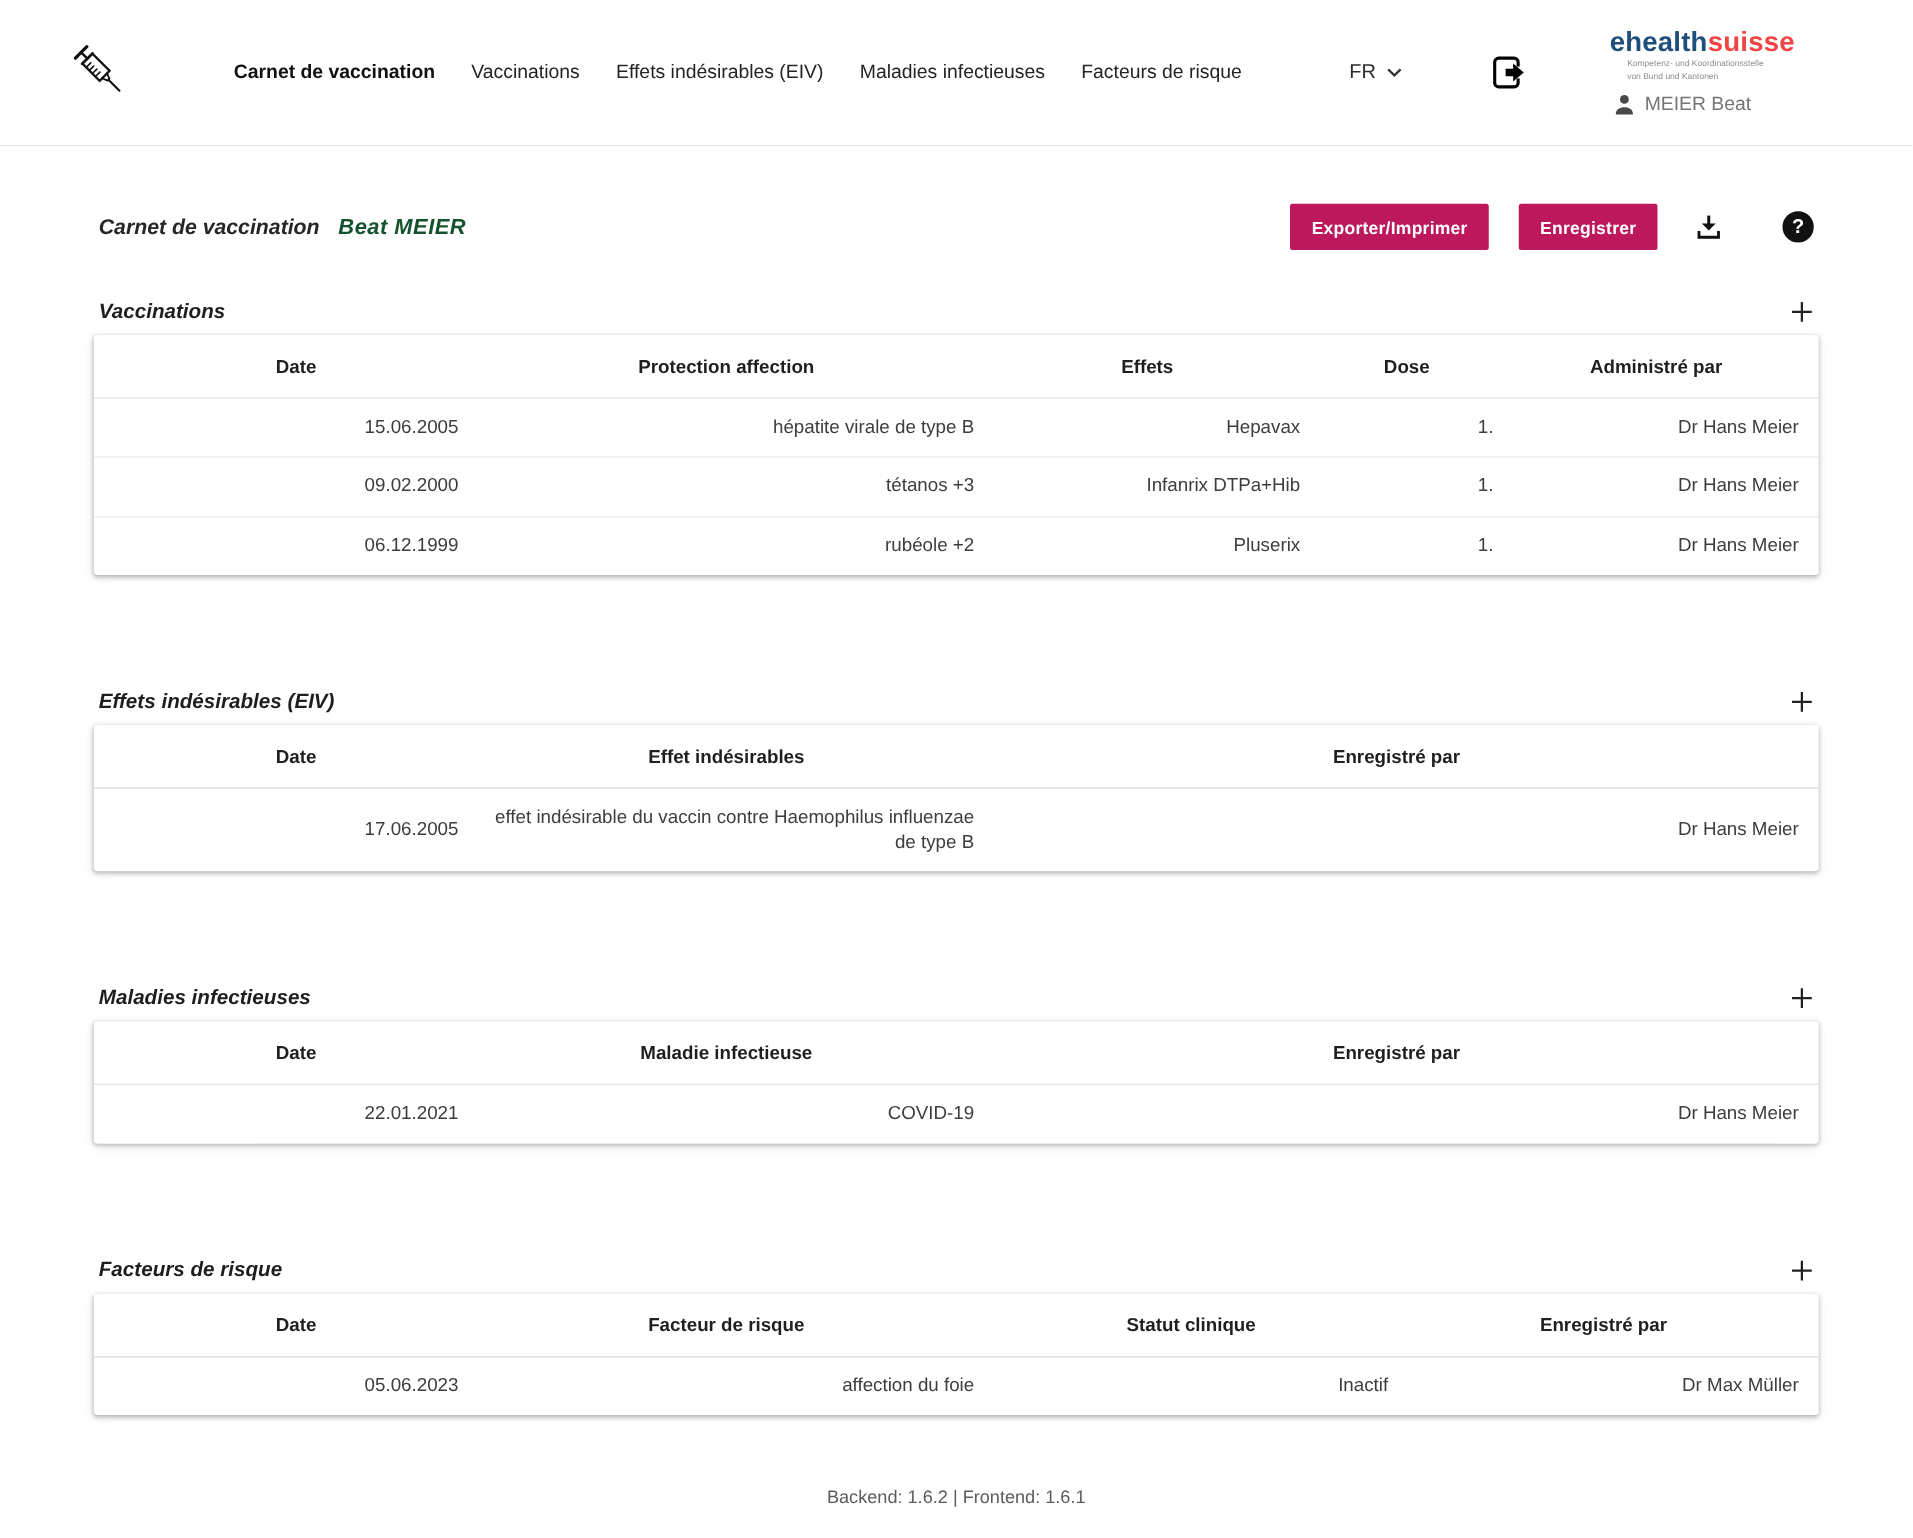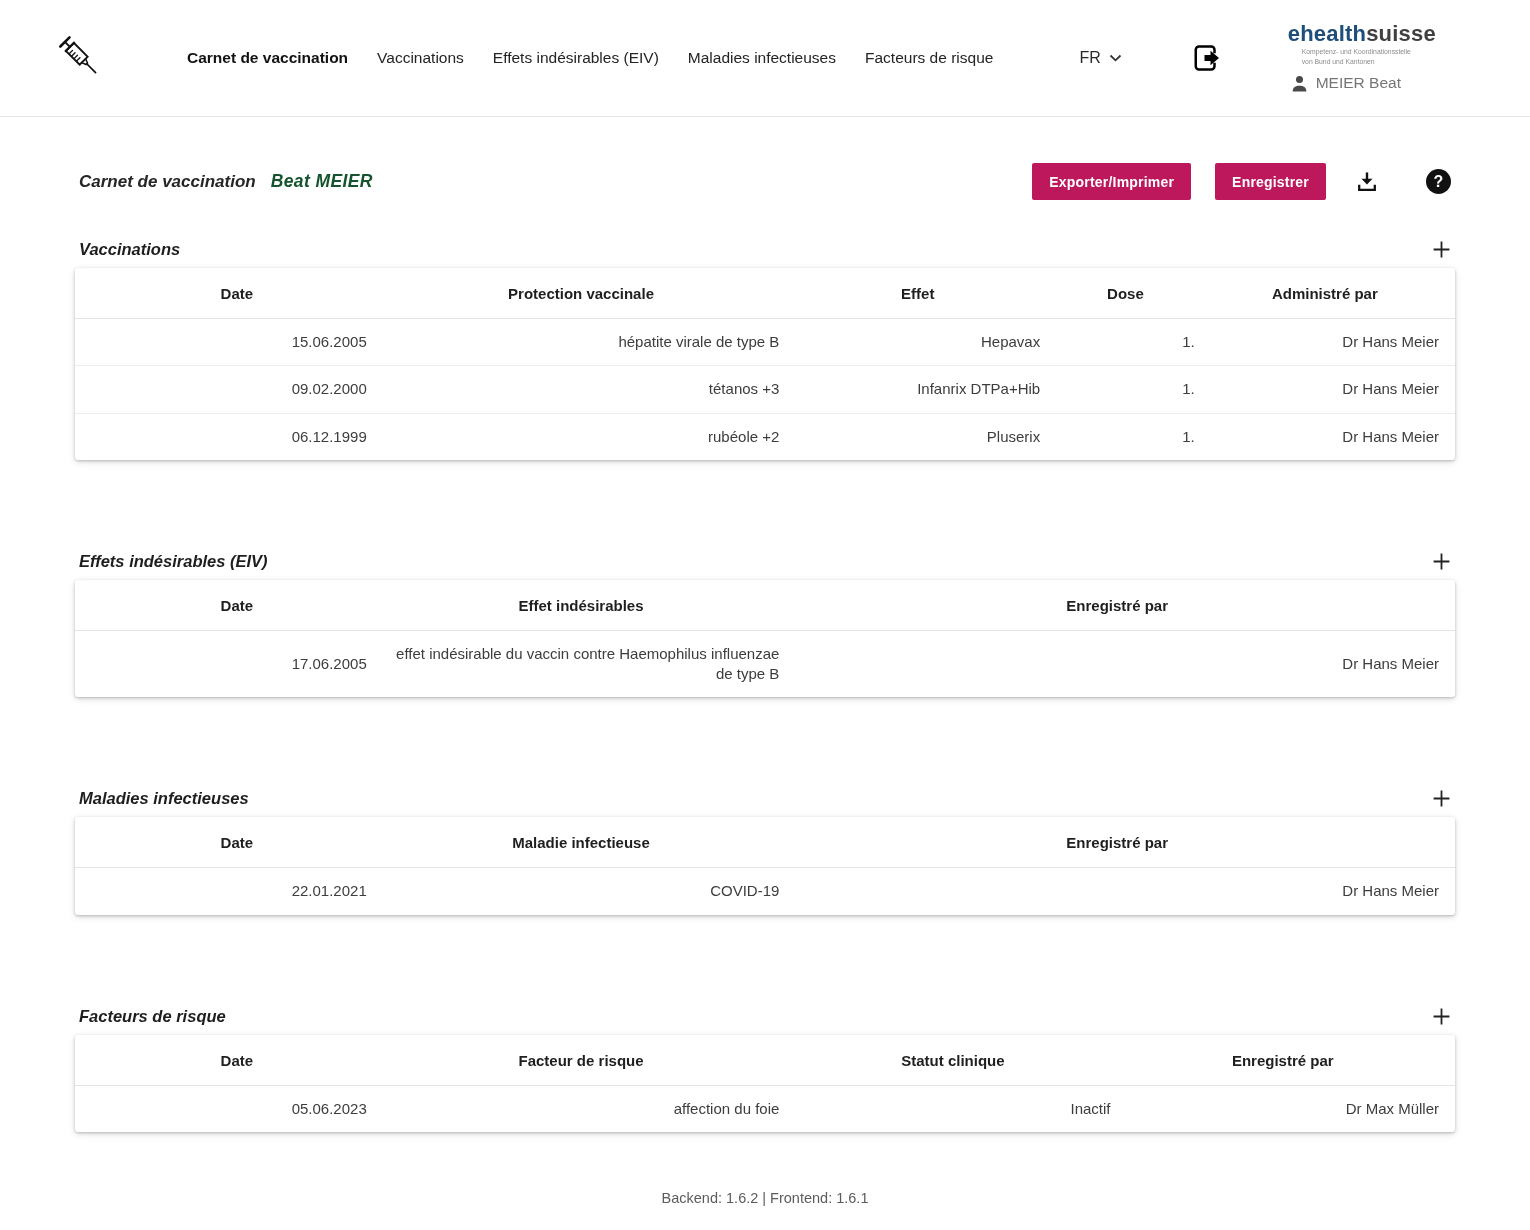--- a/index.html
+++ b/index.html
@@ -28,21 +28,21 @@
   .lang-select {
     margin-left: 86px; display: flex; align-items: center; gap: 8px;
     font-size: 16px; color: #2b2b2b; cursor: pointer; text-align: right;
   }
   .logout-btn { margin-left: 70px; cursor: pointer; background: none; border: none; padding: 0; line-height: 0; }
   .brand-block { margin-left: 66px; display: flex; flex-direction: column; }
   .brand-word { font-size: 22px; font-weight: 700; letter-spacing: 0.2px; line-height: 1; white-space: nowrap; }
   .brand-sub {
     font-size: 6.8px; color: #8d8d8d; line-height: 1.4; margin-top: 2px; padding-left: 14px;
   }
-  .user-chip { display: flex; align-items: flex-start; gap: 7px; margin-top: 8px; padding-left: 2px; }
+  .user-chip { display: flex; align-items: center; gap: 7px; margin-top: 8px; padding-left: 2px; }
   .user-chip span { font-size: 15.5px; color: #757575; }
 
   
   .main { padding: 0 75px; }
   .title-row {
     margin-top: 46px;
     display: flex; align-items: center; justify-content: space-between;
   }
   .title-left { display: flex; align-items: baseline; padding-left: 4px; }
   .page-title { font-size: 17px; font-style: italic; font-weight: 700; color: #262626; }
@@ -138,21 +138,21 @@
       <svg width="30" height="30" viewBox="0 0 24 24">
         <rect x="3" y="2.8" width="15" height="18.4" rx="2.6" fill="none" stroke="#000" stroke-width="2"></rect>
         <rect x="9.5" y="8.2" width="14" height="7.6" fill="#fff"></rect>
         <path d="M10 9.6 h4.8 V6.2 l6.8 5.8 -6.8 5.8 v-3.4 H10 z" fill="#000"></path>
       </svg>
     </span>
   </button>
 
   <div class="brand-block">
     <div class="brand-word">
-      <span style="color:#1e4e79">ehealth</span><span style="color:#404040">suisse</span>
+      <span style="color:#1e4e79">ehealth</span><span style="color:#ef4444">suisse</span>
     </div>
     <div class="brand-sub">
       <div>Kompetenz- und Koordinationsstelle</div>
       <div>von Bund und Kantonen</div>
     </div>
     <div class="user-chip">
       <span style="line-height:0">
         <svg width="19" height="19" viewBox="0 0 20 20" fill="#4a4a4a">
           <circle cx="10" cy="5.8" r="3.7"></circle>
           <path d="M2.8 18.2 c0-4 3.2-5.8 7.2-5.8 s7.2 1.8 7.2 5.8 v0.3 H2.8 z"></path>
@@ -204,22 +204,22 @@
         <colgroup>
             <col style="width:22.3%">
             <col style="width:29.9%">
             <col style="width:18.9%">
             <col style="width:11.2%">
             <col style="width:17.7%">
           </colgroup>
         <thead>
           <tr>
             <th>Date</th>
-            <th>Protection vaccinale</th>
-            <th>Effet</th>
+            <th>Protection affection</th>
+            <th>Effets</th>
             <th>Dose</th>
             <th>Administré par</th>
           </tr>
         </thead>
         <tbody>
           <tr>
             <td>15.06.2005</td>
             <td>hépatite virale de type B</td>
             <td>Hepavax</td>
             <td>1.</td>

